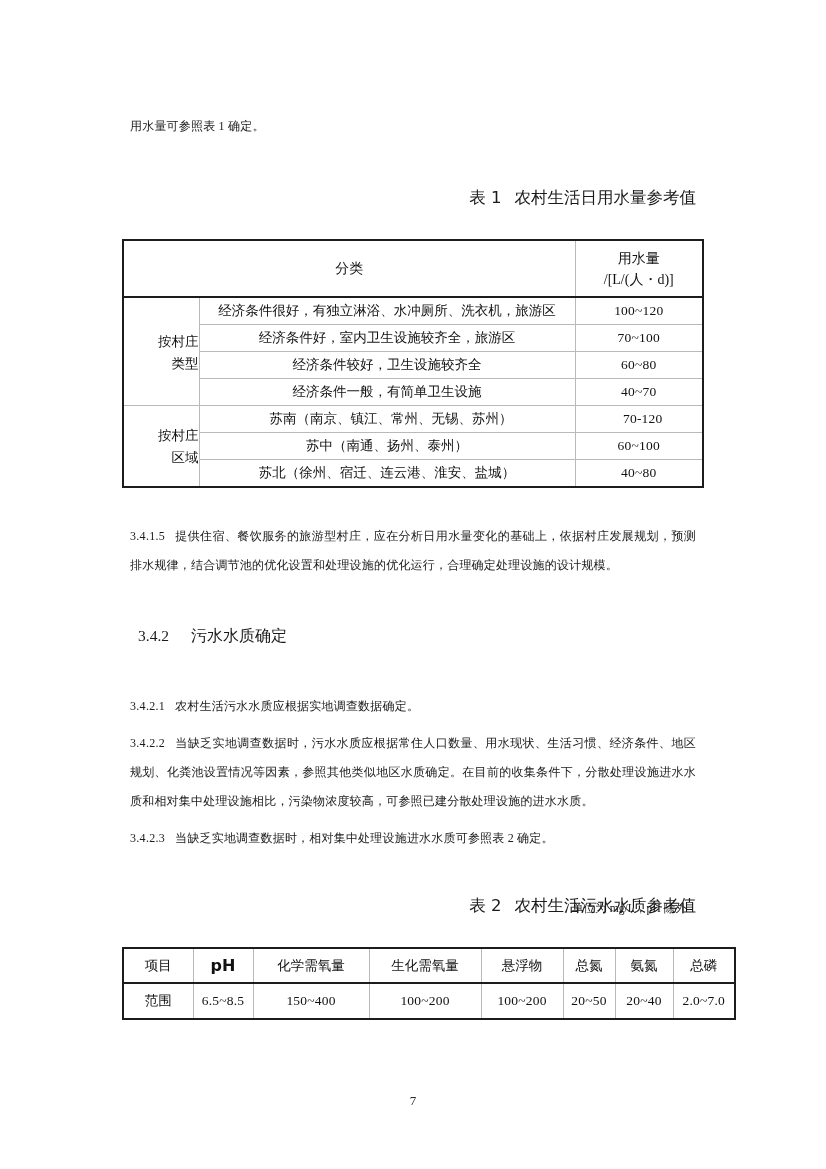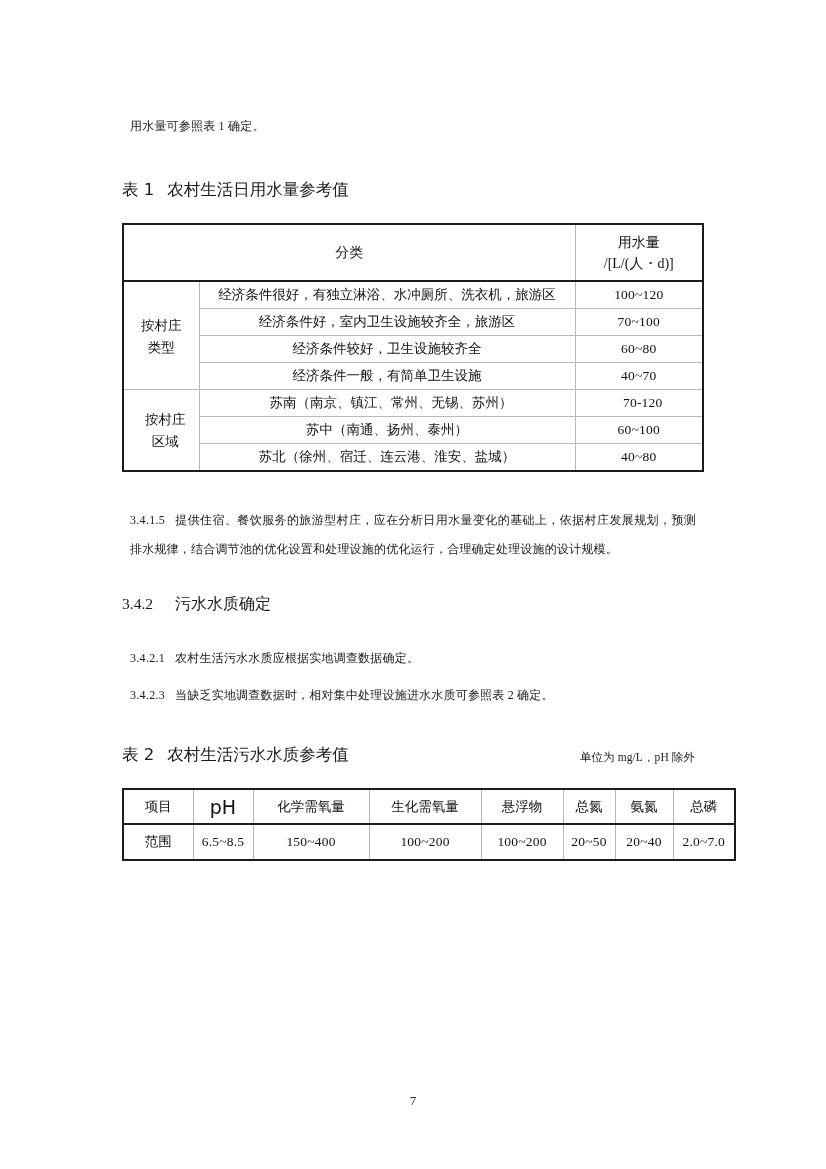--- a/index.html
+++ b/index.html
@@ -47,39 +47,39 @@
   .spacer-18 { height: 18px; }
   .spacer-22 { height: 22px; }
   .spacer-26 { height: 26px; }
   .spacer-30 { height: 30px; }
 
   
   .section-heading {
     font-family: "DejaVu Sans", "Liberation Sans", sans-serif;
     font-size: 16px;
     line-height: 28px;
-    margin: 0;
+    margin: 16px;
     font-weight: 400;
   }
   .section-heading .sec-num {
     font-family: "Liberation Serif", serif;
     font-size: 15.5px;
   }
   .section-heading .sec-num::after {
     content: "";
     display: inline-block;
     width: 22px;
   }
 
   
   .table-caption {
     font-family: "DejaVu Sans", "Liberation Sans", sans-serif;
     font-size: 16.5px;
-    text-align: left;
-    margin: 0;
+    text-align: right;
+    margin: 8px;
     position: relative;
     font-weight: 400;
   }
   .table-caption .cap-num::after {
     content: "";
     display: inline-block;
     width: 13px;
   }
   .caption-row {
     position: relative;
@@ -124,20 +124,21 @@
     line-height: 21px;
   }
   #table-1 td {
     height: 26px;
     font-size: 13.5px;
   }
   #table-1 .group-label {
     font-family: "DejaVu Sans", "Liberation Sans", sans-serif;
     font-size: 13.5px;
     line-height: 22px;
+    text-align: right;
   }
   #table-1 .grp-divider-top {
     border-top: 1.6px solid #5c5c5c;
     padding-left: 8px;
   }
   #table-1 .col-head-class {
     font-family: "DejaVu Sans", "Liberation Sans", sans-serif;
   }
   #table-1 .col-head-unit {
     font-family: "DejaVu Sans", "Liberation Sans", sans-serif;
@@ -157,22 +158,22 @@
     border: 2.2px solid #1c1c1c;
   }
   #table-2 th {
     height: 33px;
     border-bottom: 2.2px solid #1c1c1c;
     font-size: 13.5px;
     font-family: "DejaVu Sans", "Liberation Sans", sans-serif;
   }
   #table-2 th.ph-head {
     font-family: "DejaVu Sans", "Liberation Sans", sans-serif;
-    font-weight: 400;
-    font-size: 19px;
+    font-weight: 700;
+    font-size: 16px;
   }
   #table-2 td {
     height: 34px;
     font-size: 13.5px;
   }
   #table-2 td.row-label {
     font-family: "DejaVu Sans", "Liberation Sans", sans-serif;
   }
 
   
@@ -266,20 +267,21 @@
     <p class="para"><span class="num">3.4.1.5</span><span>提供住宿、餐饮服务的旅游型村庄，应在分析日用水量变化的基础上，依据村庄发展规划，预测排水规律，结合调节池的优化设置和处理设施的优化运行，合理确定处理设施的设计规模。</span></p>
 
     <div class="spacer-18"></div>
 
     <p class="section-heading"><span class="sec-num">3.4.2</span><span>污水水质确定</span></p>
 
     <div class="spacer-18"></div>
 
     <p class="para"><span class="num">3.4.2.1</span><span>农村生活污水水质应根据实地调查数据确定。</span></p>
 
+    <p class="para"><span class="num">3.4.2.2</span><span>当缺乏实地调查数据时，污水水质应根据常住人口数量、用水现状、生活习惯、经济条件、地区规划、化粪池设置情况等因素，参照其他类似地区水质确定。在目前的收集条件下，分散处理设施进水水质和相对集中处理设施相比，污染物浓度较高，可参照已建分散处理设施的进水水质。</span></p>
 
     <p class="para"><span class="num">3.4.2.3</span><span>当缺乏实地调查数据时，相对集中处理设施进水水质可参照表 2 确定。</span></p>
 
     <div class="spacer-26"></div>
 
     <div class="table-caption caption-row">
       <span class="cap-num">表 2</span><span>农村生活污水水质参考值</span>
       <span class="caption-unit">单位为 mg/L，pH 除外</span>
     </div>
 

